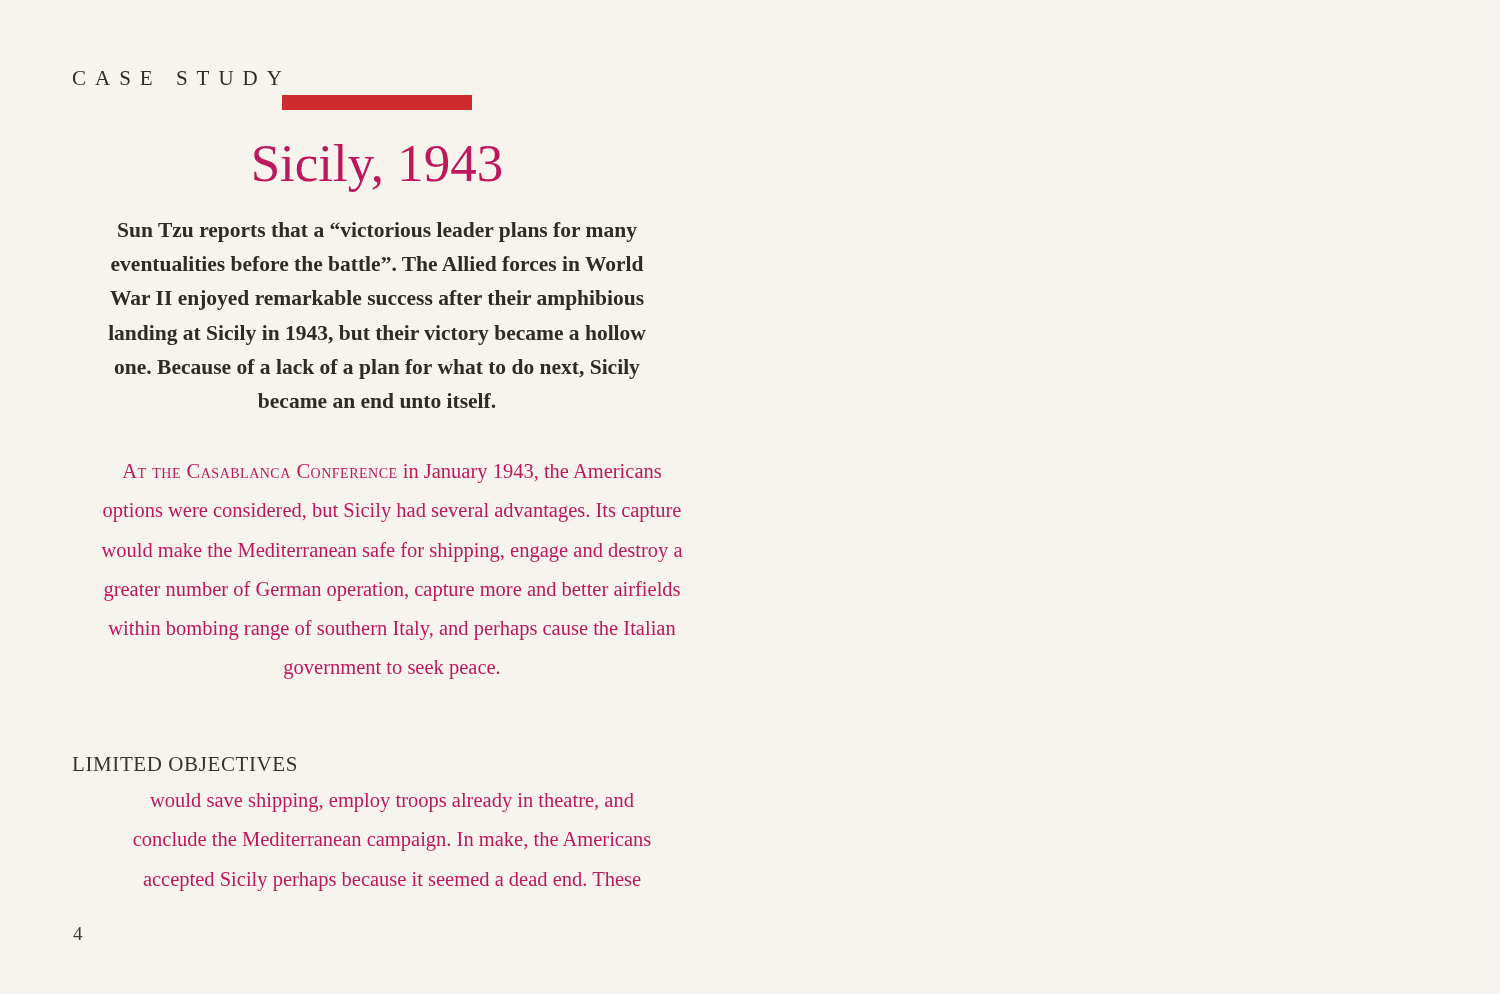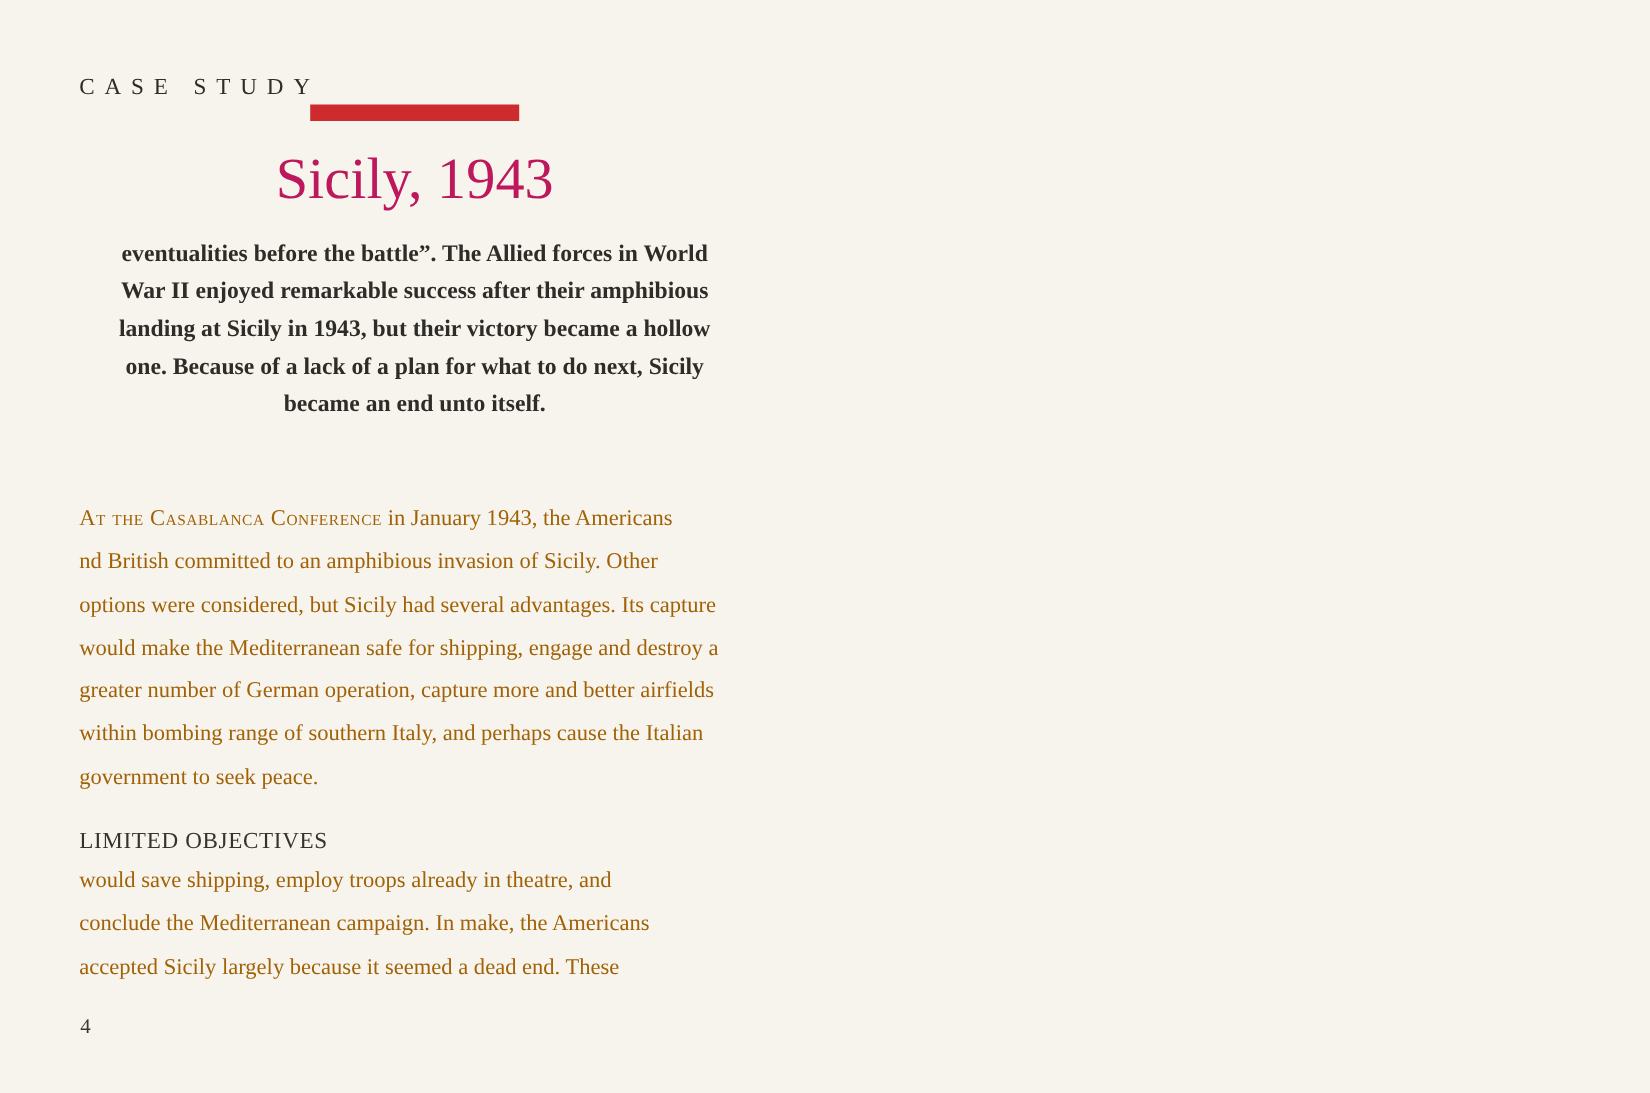--- a/index.html
+++ b/index.html
@@ -26,66 +26,66 @@
     position:absolute;left:72px;top:134px;width:610px;margin:0;
     text-align:center;font-size:53px;font-weight:normal;line-height:58px;
     color:#be185d;
   }
   .intro{
     position:absolute;left:52px;top:213px;width:650px;
     text-align:center;font-weight:bold;font-size:21.5px;
     color:#2e2c28;
   }
   .intro .line{line-height:34.2px;}
-  .bodyblock{position:absolute;font-size:20.5px;color:#a16207;}
+  .bodyblock{position:absolute;font-size:20.5px;color:#be185d;text-align:center;}
   .bodyblock .line{line-height:39.3px;white-space:pre;}
   .body1{left:72px;top:452px;width:640px;}
   .sc{font-variant:small-caps;letter-spacing:0.5px;}
   .subhead{
     position:absolute;left:72px;top:752px;margin:0;
     font-size:21px;font-weight:normal;letter-spacing:0.6px;color:#35332d;
   }
   .body2{left:72px;top:781px;width:640px;}
   .pagenum{position:absolute;font-size:19px;color:#3a382f;}
   .pagenum.pn-left{left:73px;top:923px;}
 </style>
 </head>
 <body style="background: rgb(247, 244, 237);">
 
 <section class="page left">
   <div class="kicker">CASE STUDY</div>
   <div class="red-rule" style="background: rgb(206, 43, 46);"></div>
   <h1 class="title">Sicily, 1943</h1>
 
   <div class="intro">
+      <div class="line">Sun Tzu reports that a “victorious leader plans for many</div>
       <div class="line">eventualities before the battle”. The Allied forces in World</div>
       <div class="line">War II enjoyed remarkable success after their amphibious</div>
       <div class="line">landing at Sicily in 1943, but their victory became a hollow</div>
       <div class="line">one. Because of a lack of a plan for what to do next, Sicily</div>
       <div class="line">became an end unto itself.</div>
     </div>
 
   <div class="bodyblock body1">
     <div class="line"><span class="sc">At the Casablanca Conference</span><span> in January 1943, the Americans</span></div>
     <div>
-        <div class="line">nd British committed to an amphibious invasion of Sicily. Other</div>
         <div class="line">options were considered, but Sicily had several advantages. Its capture</div>
         <div class="line">would make the Mediterranean safe for shipping, engage and destroy a</div>
         <div class="line">greater number of German operation, capture more and better airfields</div>
         <div class="line">within bombing range of southern Italy, and perhaps cause the Italian</div>
         <div class="line">government to seek peace.</div>
       </div>
   </div>
 
   <h2 class="subhead">LIMITED OBJECTIVES</h2>
 
   <div class="bodyblock body2">
       <div class="line">would save shipping, employ troops already in theatre, and</div>
       <div class="line">conclude the Mediterranean campaign. In make, the Americans</div>
-      <div class="line">accepted Sicily largely because it seemed a dead end. These</div>
+      <div class="line">accepted Sicily perhaps because it seemed a dead end. These</div>
     </div>
 
   <div class="pagenum pn-left">4</div>
 </section>
 
 <section class="page right">
   
 
   
 

